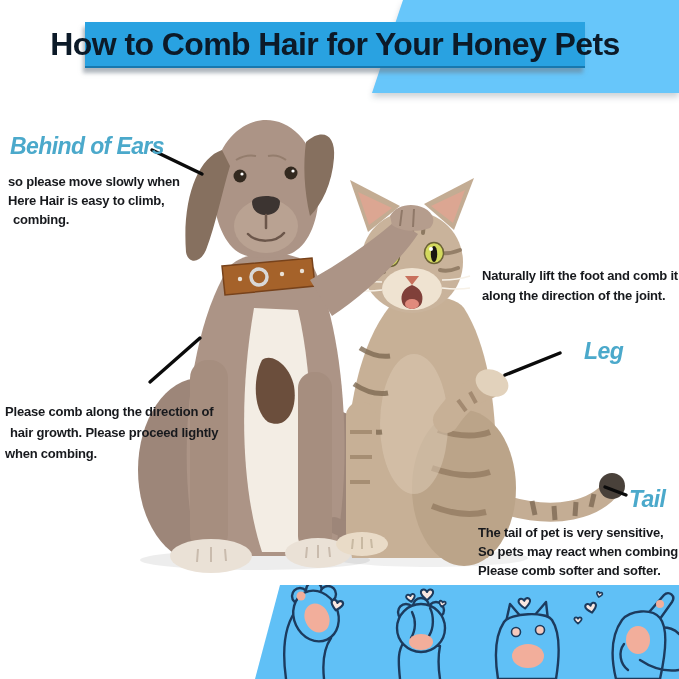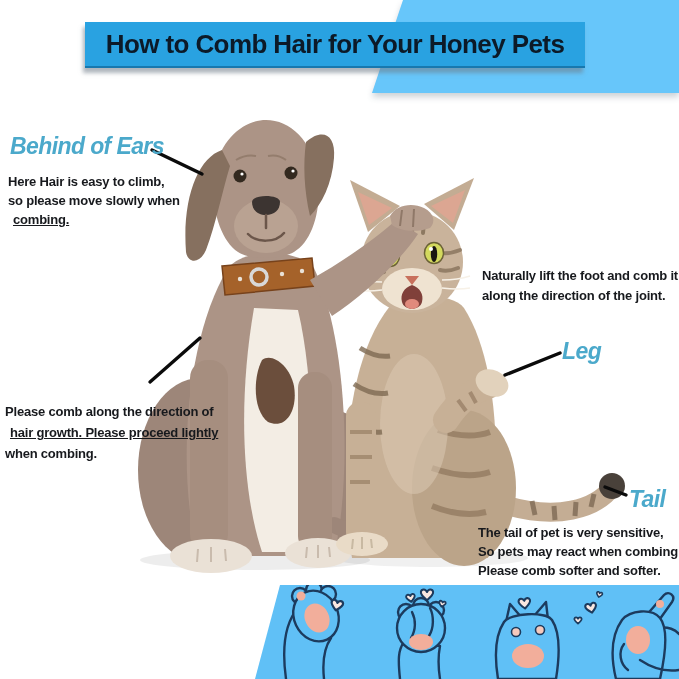--- a/index.html
+++ b/index.html
@@ -15,33 +15,33 @@
     clip-path:polygon(403px 0px,679px 0px,679px 93px,372px 93px);
   }
   
   .banner{
     position:absolute;left:85px;top:22px;width:500px;height:44px;
     background:#29A2E1;border-bottom:2px solid #1878AE;
     box-shadow:-2px 5px 4px rgba(110,122,134,.55);
     display:flex;align-items:center;justify-content:center;
   }
   .banner-title{
-    color:#0C1A28;font-size:26px;font-weight:bold;letter-spacing:-.6px;white-space:nowrap;
+    color:#0C1A28;font-size:32px;font-weight:bold;letter-spacing:-.6px;white-space:nowrap;
   }
   
   .label{
     position:absolute;color:#4BA9CB;font-weight:bold;font-size:23px;
     letter-spacing:-.6px;white-space:nowrap;font-style:italic;
   }
   
   .desc{
     position:absolute;color:#17191D;font-size:13px;font-weight:bold;
     letter-spacing:-.2px;white-space:nowrap;
   }
-  .desc .ind{padding-left:5px;text-decoration:underline;}
+  .desc .ind{padding-left:5px;}
   
   .footer-band{
     position:absolute;inset:0;background:#60C0F6;
     clip-path:polygon(280px 585px,679px 585px,679px 679px,255px 679px);
   }
   svg{display:block;}
   .scene{position:absolute;inset:0;}
 </style>
 </head>
 <body>
@@ -195,36 +195,36 @@
       <line x1="605" y1="487" x2="626" y2="495"></line>
     </g>
   </svg>
 
   <div class="banner">
     <span class="banner-title">How to Comb Hair for Your Honey Pets</span>
   </div>
 
   <div class="label" style="left:10px;top:133px">Behind of Ears</div>
   <div class="desc" style="left:8px;top:172px;line-height:19px">
+    <div>so please move slowly when</div>
     <div>Here Hair is easy to climb,</div>
-    <div>so please move slowly when</div>
     <div class="ind">combing.</div>
   </div>
 
   <div class="desc" style="left:5px;top:401px;line-height:21px">
     <div>Please comb along the direction of</div>
     <div class="ind">hair growth. Please proceed lightly</div>
     <div>when combing.</div>
   </div>
 
   <div class="desc" style="left:482px;top:266px;line-height:19.5px">
     <div>Naturally lift the foot and comb it</div>
     <div>along the direction of the joint.</div>
   </div>
-  <div class="label" style="left:562px;top:338px">Leg</div>
+  <div class="label" style="left:584px;top:338px">Leg</div>
 
   <div class="label" style="left:629px;top:486px">Tail</div>
   <div class="desc" style="left:478px;top:523px;line-height:19px">
     <div>The tail of pet is very sensitive,</div>
     <div>So pets may react when combing hair,</div>
     <div>Please comb softer and softer.</div>
   </div>
 
 </div>
 

